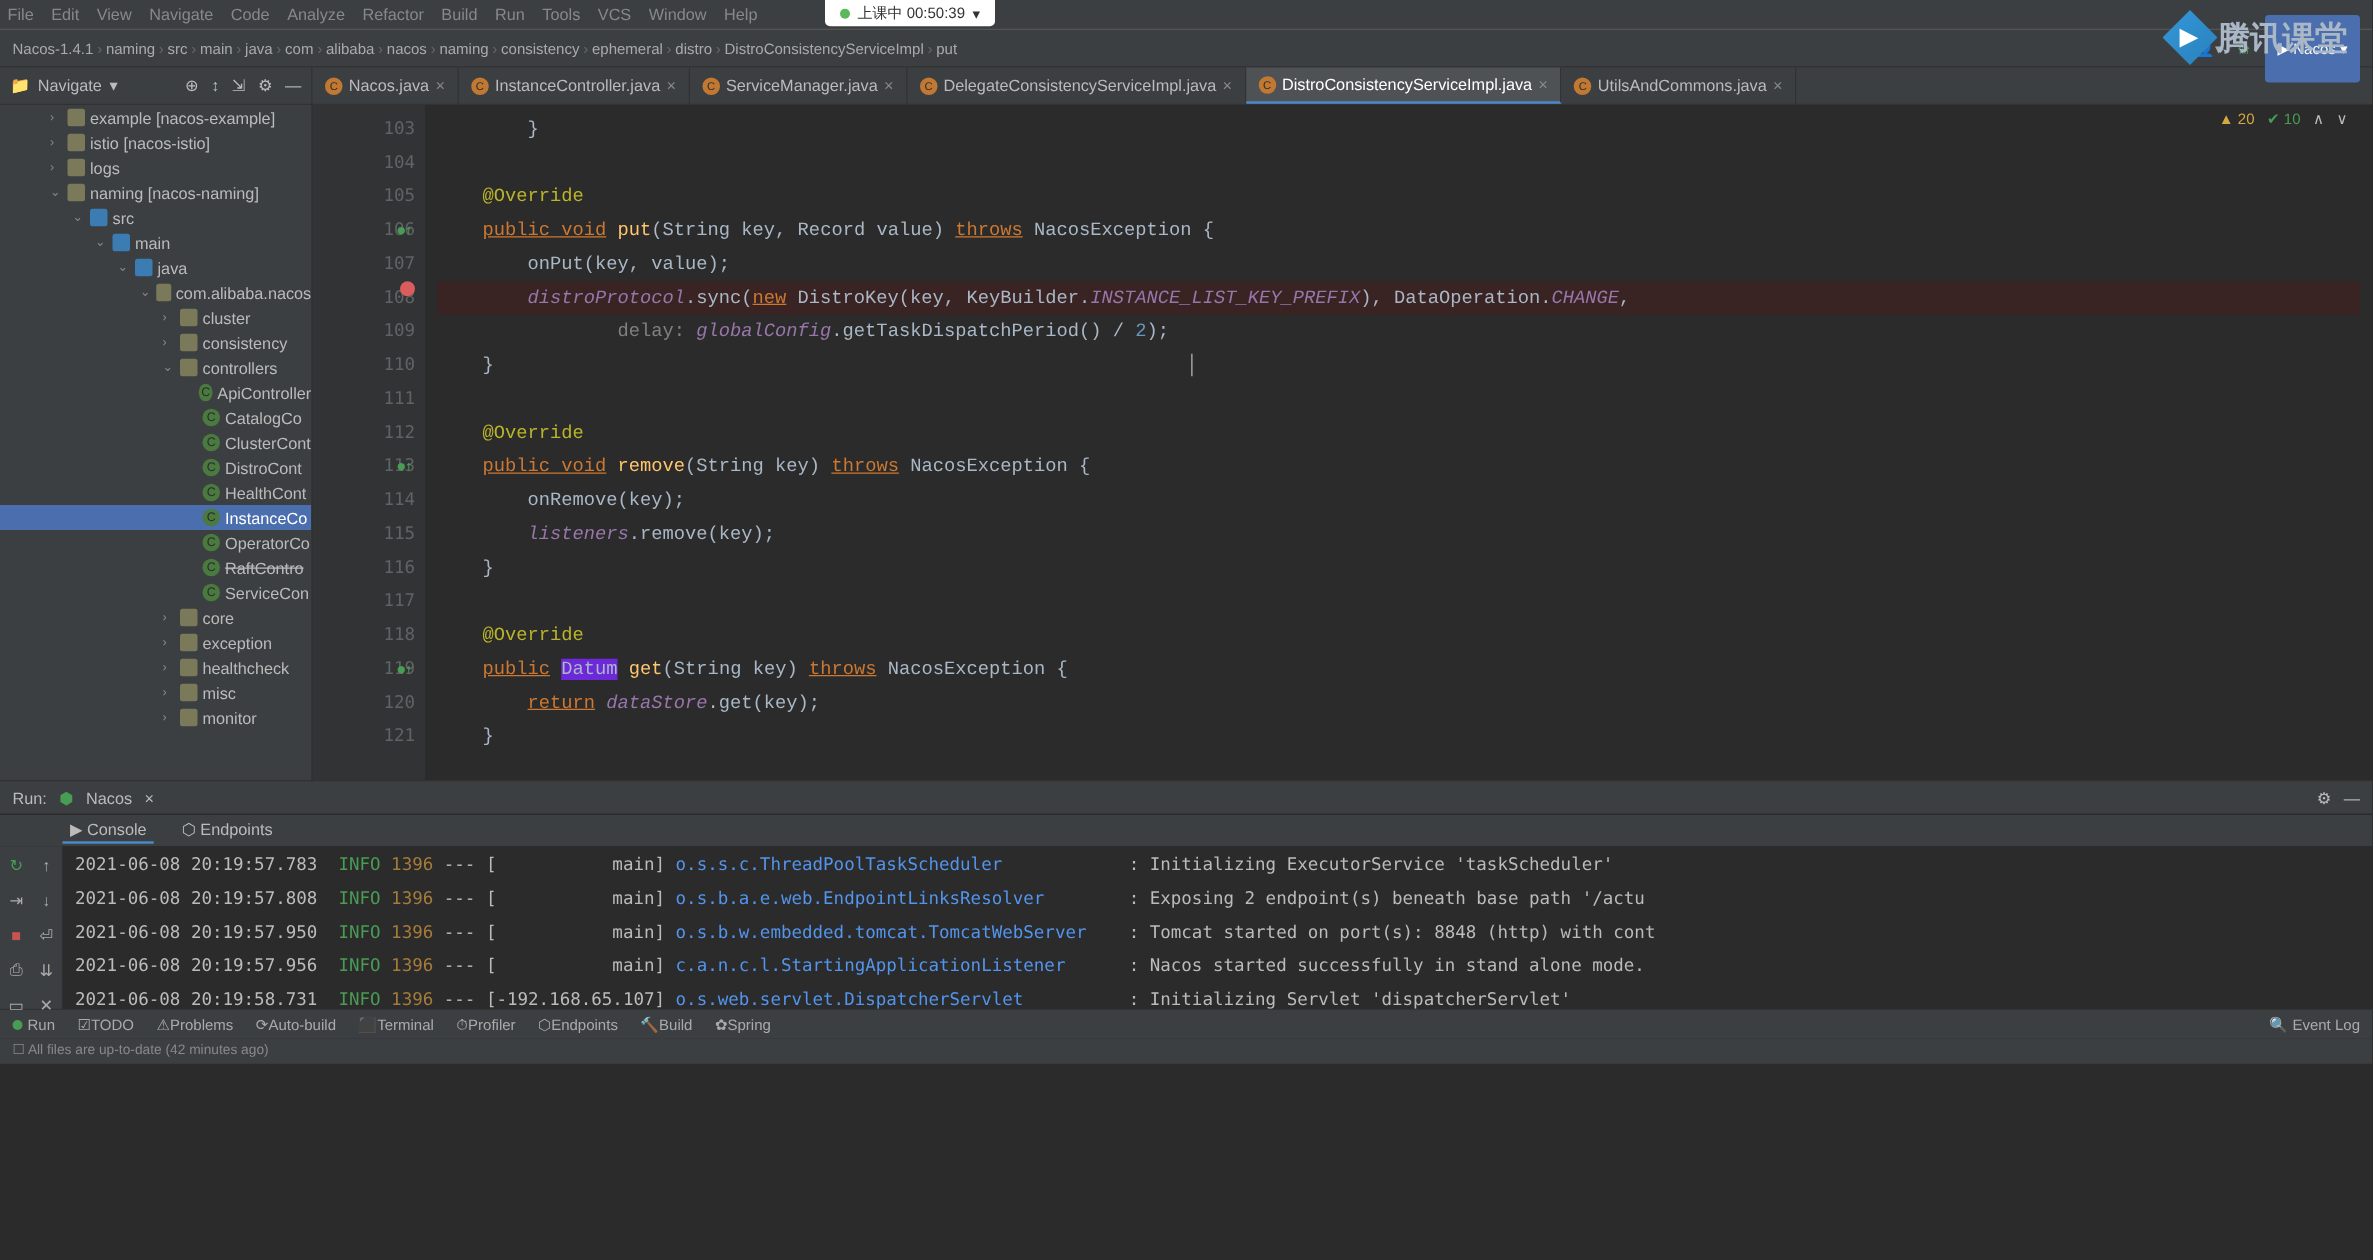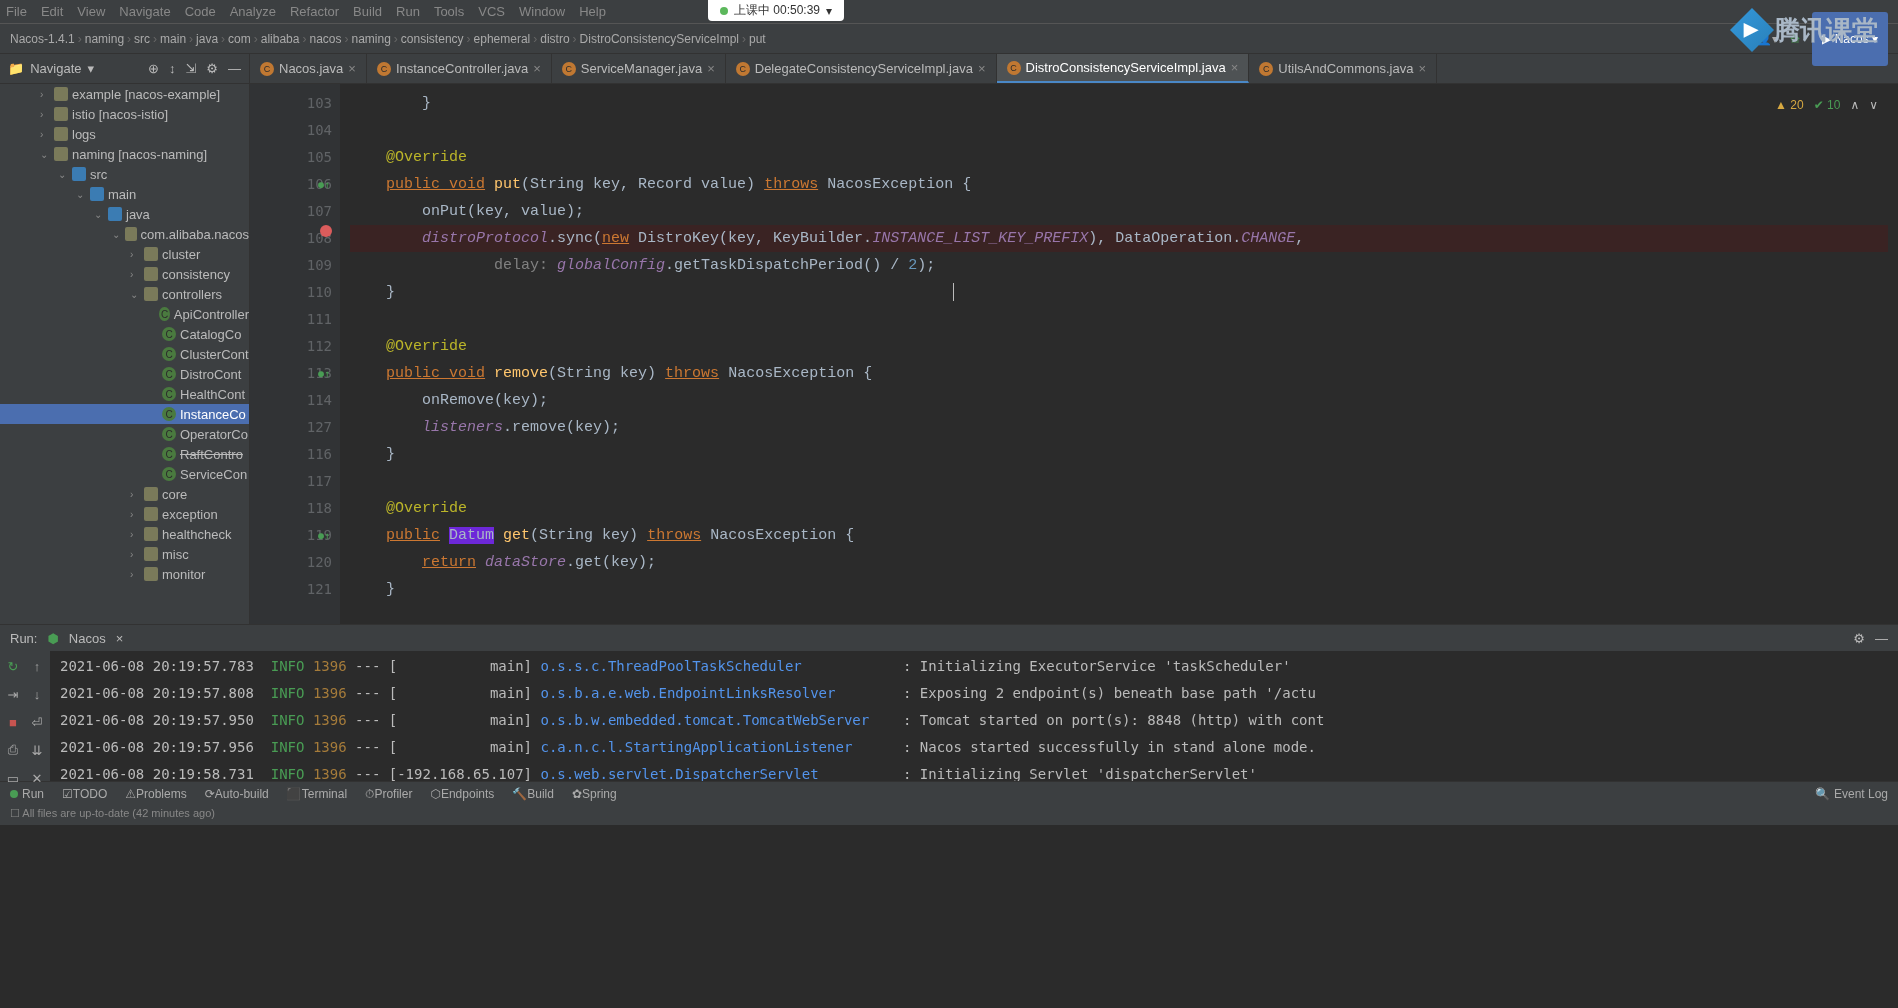--- a/index.html
+++ b/index.html
@@ -1,19 +1,19 @@
 <!DOCTYPE html>
 <html><head>
 <meta charset="utf-8">
 <style>
 * { margin:0; padding:0; box-sizing:border-box; }
 body { background:#2b2b2b; font-family:'Segoe UI',Arial,sans-serif; font-size:13px; color:#bbb; overflow:hidden; width:1898px; height:1008px; }
 .menubar { height:24px; background:#3c3f41; display:flex; align-items:center; padding:0 6px; gap:14px; border-bottom:1px solid #555; color:#888; }
 .menubar span { cursor:pointer; }
-.timer-pill { position:absolute; left:660px; top:0; background:#fff; color:#333; padding:2px 12px; border-radius:0 0 4px 4px; font-size:12px; display:flex; align-items:center; gap:6px;margin-left:48px; }
+.timer-pill { position:absolute; left:660px; top:0; background:#fff; color:#333; padding:2px 12px; border-radius:0 0 4px 4px; font-size:12px; display:flex; align-items:center; gap:6px; }
 .timer-pill::before { content:''; width:8px; height:8px; background:#5cb85c; border-radius:50%; }
 .right-brand { position:absolute; right:20px; top:8px; display:flex; align-items:center; gap:0; color:#a9b7c6; font-size:26px; font-weight:bold; z-index:10; }
 .brand-logo { width:44px; height:44px; background:linear-gradient(135deg,#3498db,#2980b9); clip-path:polygon(50% 0,100% 50%,50% 100%,0 50%); position:relative; }
 .brand-logo::after { content:'▶'; position:absolute; left:14px; top:10px; color:#fff; font-size:18px; }
 .breadcrumb { height:30px; background:#3c3f41; display:flex; align-items:center; padding:0 10px; gap:1px; border-bottom:1px solid #323232; color:#aaa; font-size:12px; }
 .breadcrumb .sep::after { content:'›'; color:#666; margin:0 3px; }
 .bc-right { margin-left:auto; display:flex; align-items:center; gap:12px; }
 .nacos-pill { background:#4b6eaf; color:#fff; padding:20px 10px; border-radius:3px; }
 .tabs { height:30px; background:#3c3f41; display:flex; align-items:center; border-bottom:1px solid #323232; }
 .proj-header { width:250px; display:flex; align-items:center; padding:0 8px; gap:6px; border-right:1px solid #323232; height:100%; }
@@ -35,21 +35,21 @@
 .bp { position:absolute; left:62px; width:12px; height:12px; background:#db5c5c; border-radius:50%; }
 .code { flex:1; padding:6px 10px; font-family:Consolas,'Courier New',monospace; font-size:15px; line-height:27px; color:#a9b7c6; white-space:pre; }
 .kw { color:#cc7832;text-decoration:underline; }
 .ann { color:#bbb529; }
 .fld { color:#9876aa; font-style:italic; }
 .mth { color:#ffc66d; }
 .com { color:#808080; }
 .const { color:#9876aa; font-style:italic; }
 .hl-line { background:#3a2323; display:inline-block; width:100%; }
 .cursor { display:inline-block; width:1px; height:18px; background:#bbb; vertical-align:middle; }
-.ed-top { position:absolute; right:20px; top:14px; display:flex; gap:10px; font-size:12px; }
+.ed-top { position:absolute; right:20px; top:4px; display:flex; gap:10px; font-size:12px; }
 .warn-b { color:#d6a841; }
 .ok-b { color:#499c54; }
 .run-panel { border-top:1px solid #323232; }
 .run-header { height:26px; background:#3c3f41; display:flex; align-items:center; padding:0 10px; gap:10px; }
 .run-tabs { height:26px; background:#3c3f41; display:flex; align-items:center; padding-left:50px; gap:16px; border-top:1px solid #2b2b2b; }
 .run-tab { padding:2px 6px; border-bottom:2px solid transparent; cursor:pointer; }
 .run-tab.active { border-bottom-color:#4a88c7; }
 .console { display:flex; height:130px; }
 .con-tools { width:50px; background:#3c3f41; display:flex; flex-direction:column; align-items:center; padding:6px 0; gap:10px; }
 .tool-btn { width:18px; height:18px; display:flex; align-items:center; justify-content:center; cursor:pointer; color:#aaa; font-size:13px; }
@@ -285,21 +285,21 @@
         <div style="position:relative">105</div>
         <div style="position:relative">106<span class="gutter-mark">●↑</span></div>
         <div style="position:relative">107</div>
         <div style="position:relative">108<span class="bp"></span></div>
         <div style="position:relative">109</div>
         <div style="position:relative">110</div>
         <div style="position:relative">111</div>
         <div style="position:relative">112</div>
         <div style="position:relative">113<span class="gutter-mark">●↑</span></div>
         <div style="position:relative">114</div>
-        <div style="position:relative">127</div>
+        <div style="position:relative">115</div>
         <div style="position:relative">116</div>
         <div style="position:relative">117</div>
         <div style="position:relative">118</div>
         <div style="position:relative">119<span class="gutter-mark">●↑</span></div>
         <div style="position:relative">120</div>
         <div style="position:relative">121</div>
       </div>
     <div class="code">        }
 
     <span class="ann">@Override</span>
@@ -324,20 +324,24 @@
 
 <div class="run-panel">
   <div class="run-header">
     <span>Run:</span>
     <span style="color:#499c54">⬢</span>
     <span>Nacos</span>
     <span>×</span>
     <span style="margin-left:auto">⚙</span>
     <span>—</span>
   </div>
+  <div class="run-tabs" id="runtabs">
+      <span class="run-tab active">▶ Console</span>
+      <span class="run-tab ">⬡ Endpoints</span>
+    </div>
   <div class="console">
     <div class="con-tools">
       <div style="display:flex;gap:6px">
           <span class="tool-btn green">↻</span>
           <span class="tool-btn">↑</span>
         </div>
       <div style="display:flex;gap:6px">
           <span class="tool-btn">⇥</span>
           <span class="tool-btn">↓</span>
         </div>

